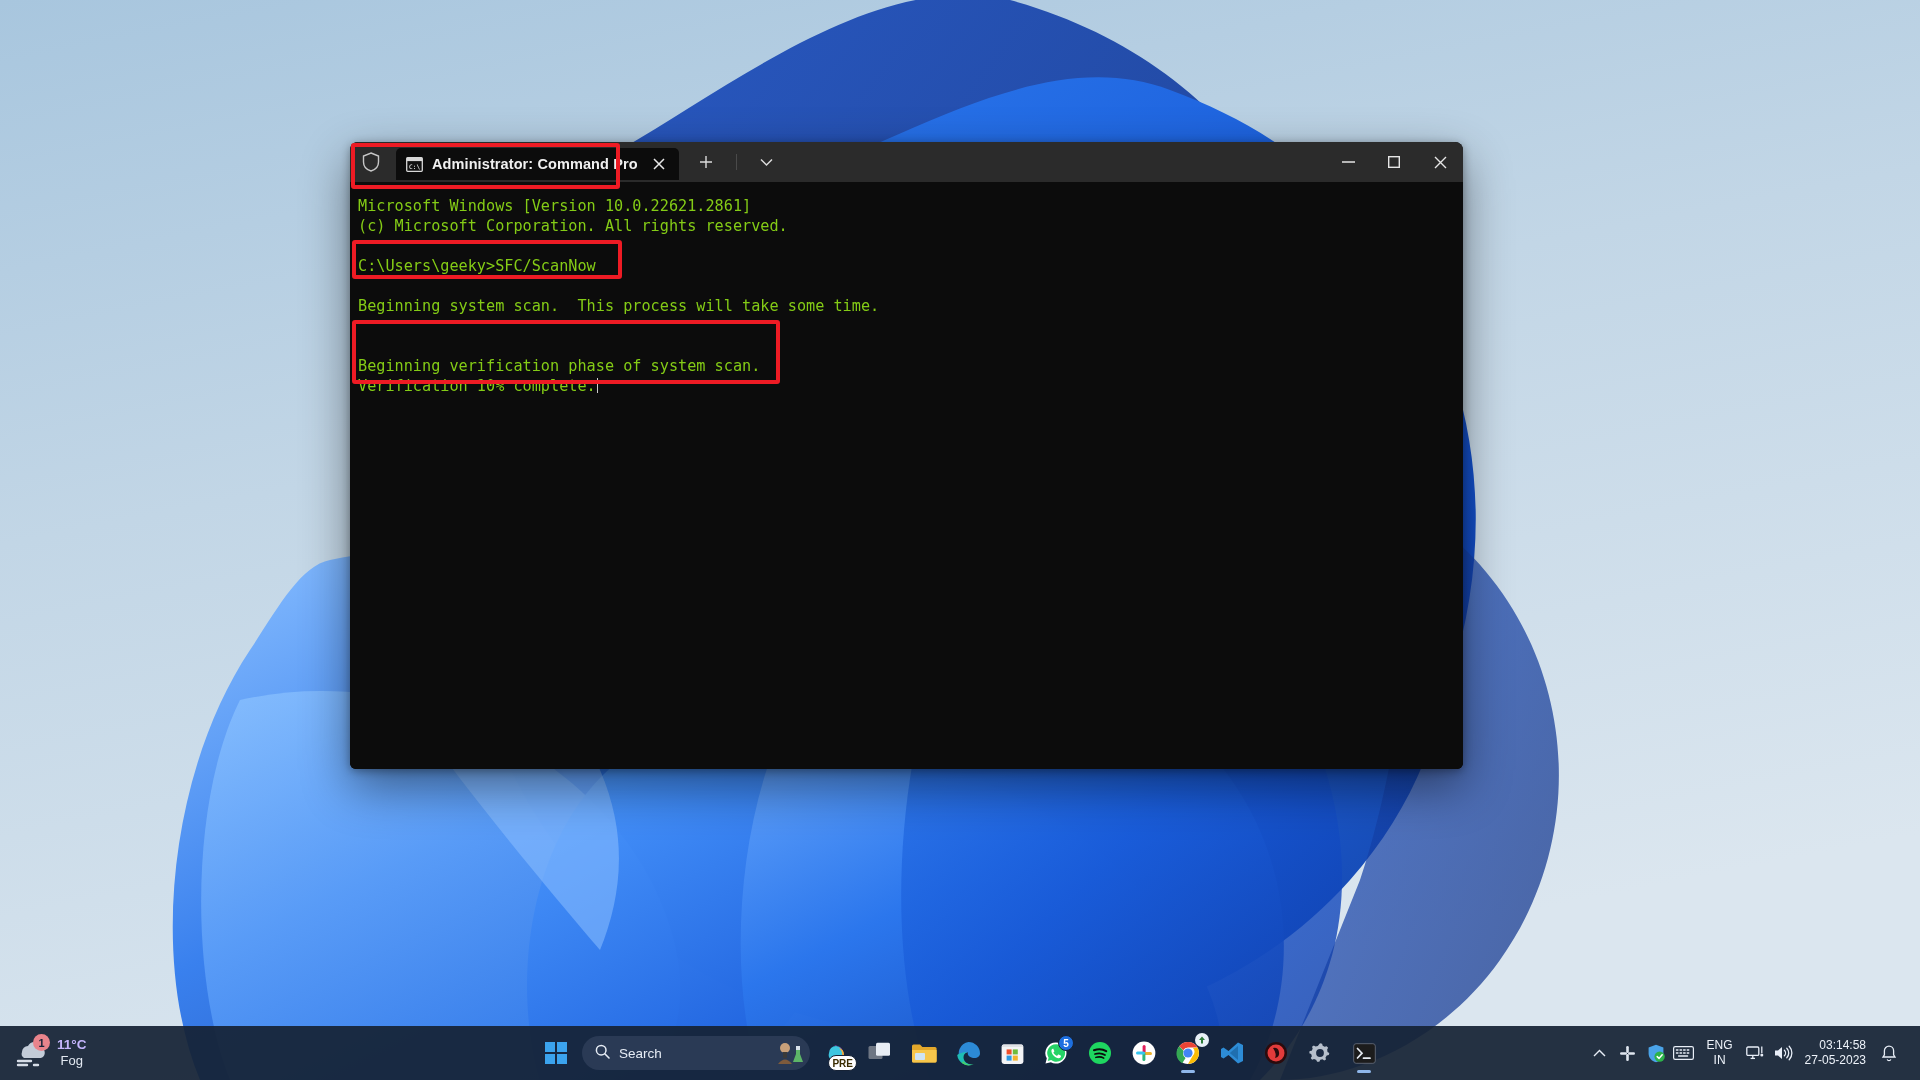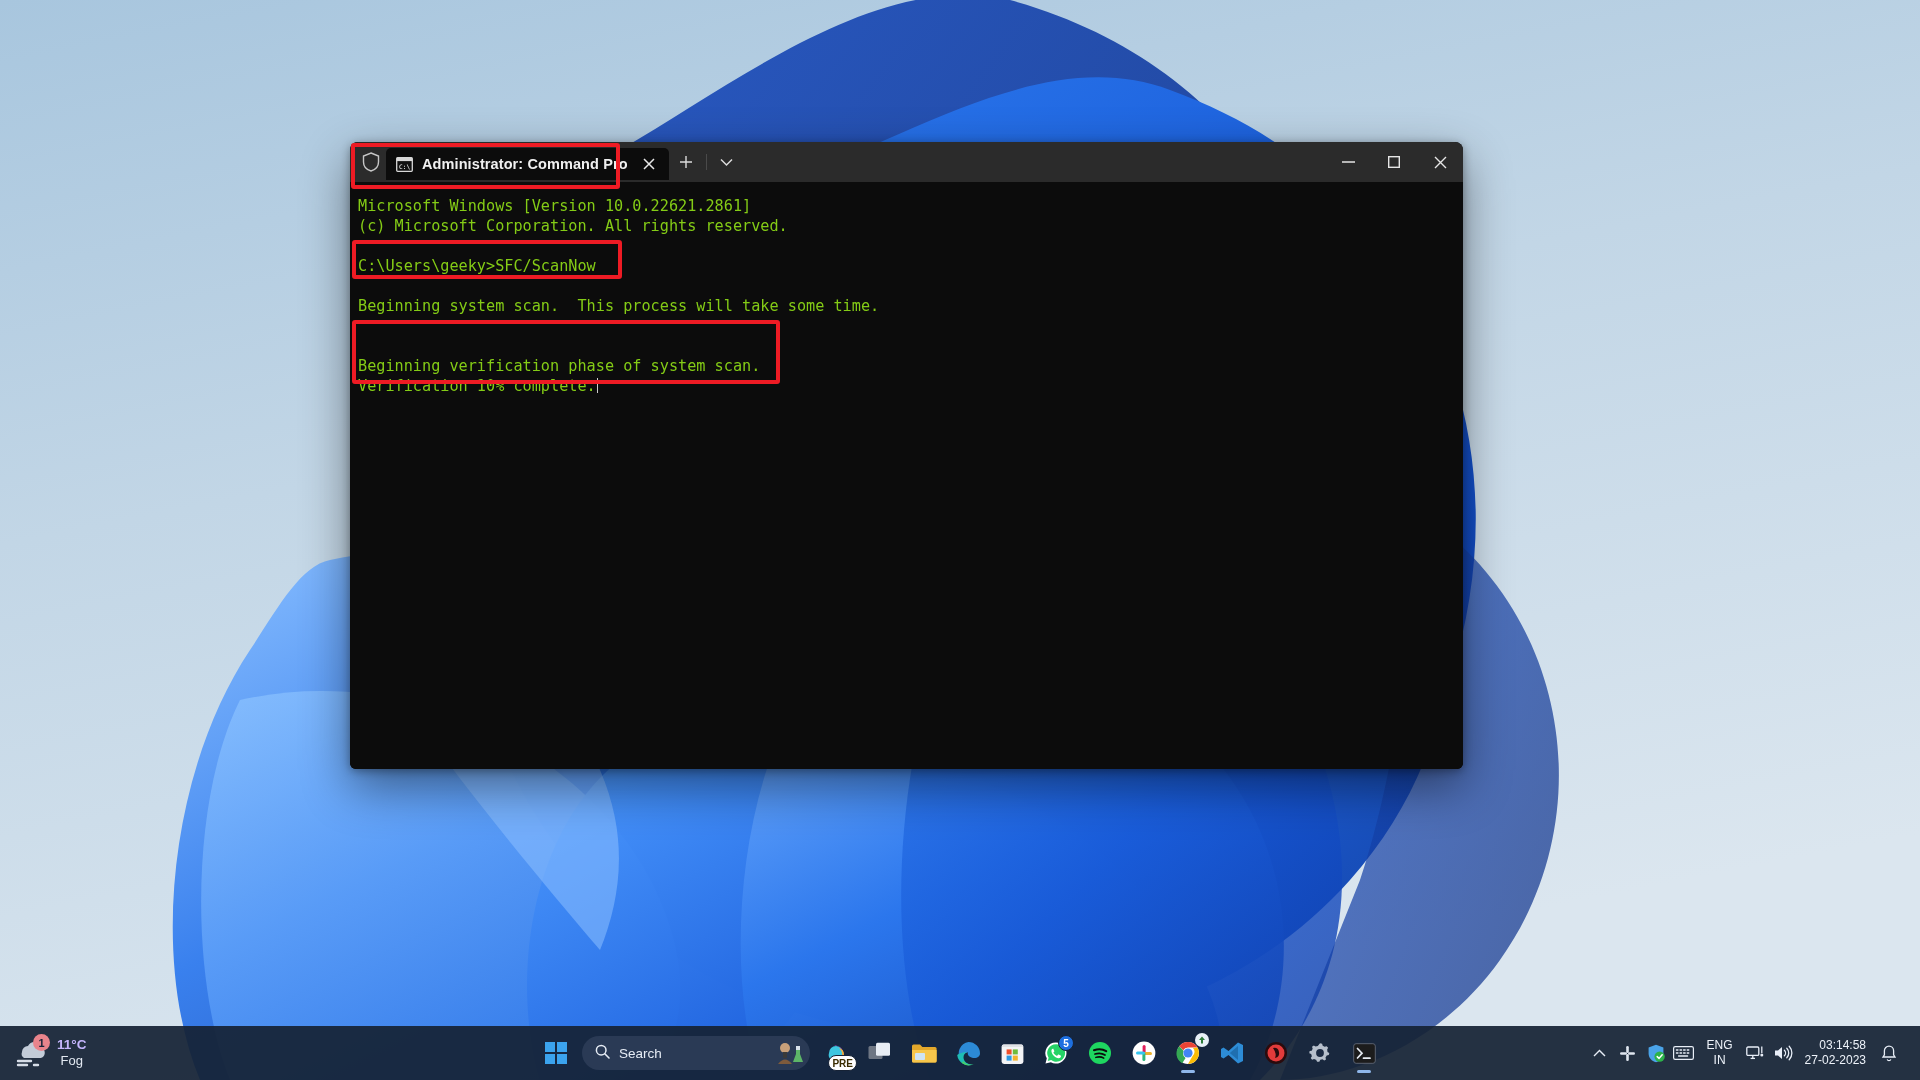--- a/index.html
+++ b/index.html
@@ -23,21 +23,21 @@
     border-radius:8px 8px 6px 6px;
     box-shadow:0 18px 48px rgba(0,0,0,.45), 0 2px 10px rgba(0,0,0,.35);
     overflow:hidden;
     display:flex; flex-direction:column;
   }
   #titlebar {
     height:40px; background:#2b2b2b;
     display:flex; align-items:stretch; flex:0 0 40px;
     position:relative;
   }
-  .tb-left { display:flex; align-items:center; padding-left:8px; gap:2px; }
+  .tb-left { display:flex; align-items:center; padding-left:8px; gap:12px; }
   .shield-ico { width:26px; height:26px; display:flex; align-items:center; justify-content:center; }
   .tab {
     height:32px; margin-top:4px;
     background:#0c0c0c; border-radius:5px 5px 0 0;
     display:flex; align-items:center; gap:9px;
     padding:0 8px 0 10px; min-width:210px;
   }
   .tab-ico { width:17px; height:15px; flex:0 0 auto; }
   .tab-title { color:#f0f0f0; font-size:14.5px; font-weight:700; letter-spacing:.1px; white-space:nowrap; }
   .tab-close { width:24px; height:24px; display:flex; align-items:center; justify-content:center; color:#e8e8e8; }
@@ -428,21 +428,21 @@
     <div class="tray-ico">
       <svg width="19" height="16" viewBox="0 0 19 16">
         <path d="M1 5.6 h3 L8 2 v12 L4 10.4 H1 Z" fill="#e8eef7"></path>
         <path d="M10.4 5.2 a4 4 0 0 1 0 5.6" fill="none" stroke="#e8eef7" stroke-width="1.3" stroke-linecap="round"></path>
         <path d="M12.8 3.2 a7 7 0 0 1 0 9.6" fill="none" stroke="#e8eef7" stroke-width="1.3" stroke-linecap="round"></path>
         <path d="M15.2 1.2 a10 10 0 0 1 0 13.6" fill="none" stroke="#e8eef7" stroke-width="1.3" stroke-linecap="round"></path>
       </svg>
     </div>
     <div class="tray-clock">
       <span>03:14:58</span>
-      <span>27-02-2023</span>
+      <span>27-05-2023</span>
     </div>
     <div class="tray-ico">
       <svg width="16" height="17" viewBox="0 0 16 17">
         <path d="M8 1.2 a4.6 4.6 0 0 1 4.6 4.6 v4 l1.4 2.2 H2 l1.4 -2.2 v-4 A4.6 4.6 0 0 1 8 1.2 Z" fill="none" stroke="#e8eef7" stroke-width="1.3"></path>
         <path d="M6.2 14.4 a1.9 1.9 0 0 0 3.6 0" fill="none" stroke="#e8eef7" stroke-width="1.3"></path>
       </svg>
     </div>
   </div>
 </div>
 

